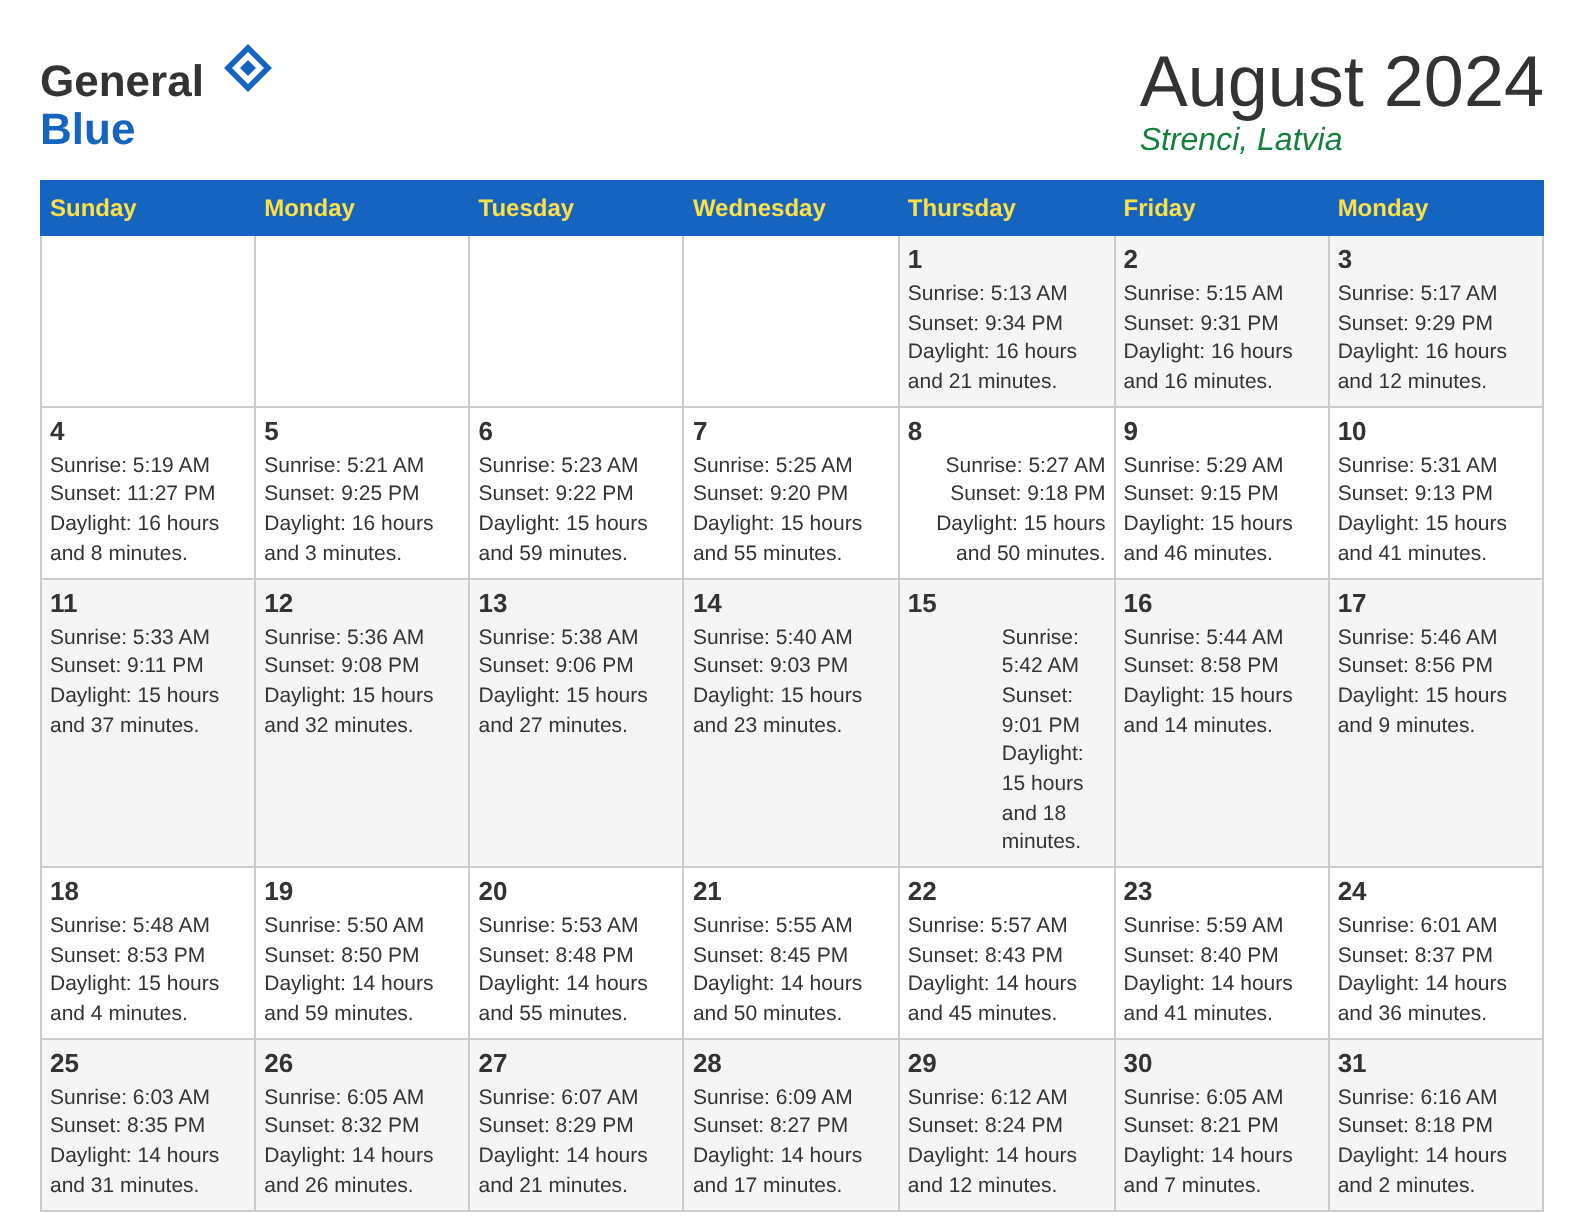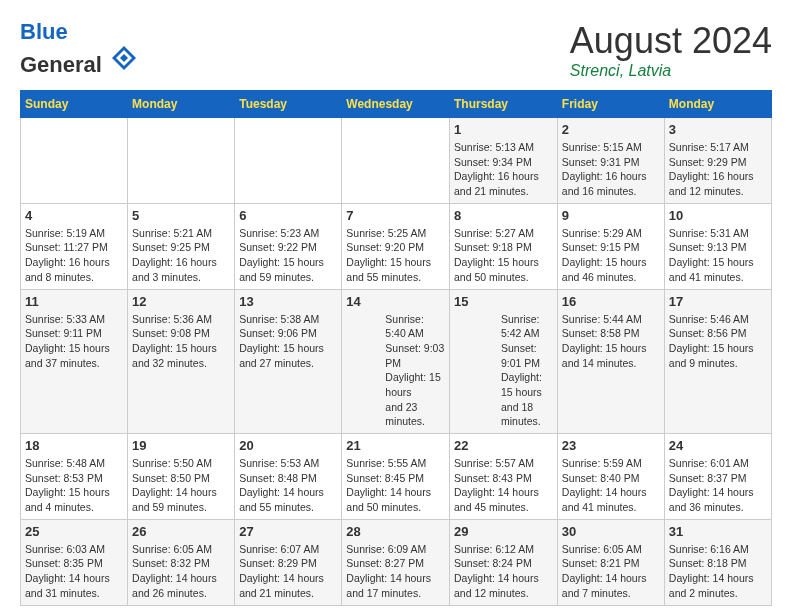--- a/index.html
+++ b/index.html
@@ -84,29 +84,29 @@
       font-size: 10.5px;
     }
   </style>
 </head>
 <body>
 
 <div class="header">
   <div class="logo">
     <div>
       <div class="logo-text">
-        <span class="logo-blue">Blue</span>
-      </div>
-      <div class="logo-text">
         <span class="logo-general">General</span>
         <svg class="logo-icon" viewBox="0 0 28 28">
           <polygon points="14,2 26,14 14,26 2,14" fill="#1565c0"></polygon>
           <polygon points="14,6 22,14 14,22 6,14" fill="#fff"></polygon>
           <polygon points="14,10 18,14 14,18 10,14" fill="#1565c0"></polygon>
         </svg>
+      </div>
+      <div class="logo-text">
+        <span class="logo-blue">Blue</span>
       </div>
     </div>
   </div>
   <div class="title-block">
     <div class="month-title">August 2024</div>
     <div class="subtitle">Strenci, Latvia</div>
   </div>
 </div>
 
 <table>
@@ -173,21 +173,21 @@
         </td>
         <td>
           <div class="day-num">7</div>
           <div class="day-info" style="white-space: pre-line;">Sunrise: 5:25 AM
 Sunset: 9:20 PM
 Daylight: 15 hours
 and 55 minutes.</div>
         </td>
         <td>
           <div class="day-num">8</div>
-          <div class="day-info" style="white-space: pre-line;">Sunrise: 5:27 AM
+          <div class="day-info" style="white-space: pre-line; text-align: right;">Sunrise: 5:27 AM
 Sunset: 9:18 PM
 Daylight: 15 hours
 and 50 minutes.</div>
         </td>
         <td>
           <div class="day-num">9</div>
           <div class="day-info" style="white-space: pre-line;">Sunrise: 5:29 AM
 Sunset: 9:15 PM
 Daylight: 15 hours
 and 46 minutes.</div>
@@ -217,21 +217,21 @@
         </td>
         <td>
           <div class="day-num">13</div>
           <div class="day-info" style="white-space: pre-line;">Sunrise: 5:38 AM
 Sunset: 9:06 PM
 Daylight: 15 hours
 and 27 minutes.</div>
         </td>
         <td>
           <div class="day-num">14</div>
-          <div class="day-info" style="white-space: pre-line; margin-left: 39px;">Sunrise: 5:40 AM
+          <div class="day-info" style="white-space: pre-line;">Sunrise: 5:40 AM
 Sunset: 9:03 PM
 Daylight: 15 hours
 and 23 minutes.</div>
         </td>
         <td>
           <div class="day-num">15</div>
           <div class="day-info" style="white-space: pre-line; margin-left: 47px;">Sunrise: 5:42 AM
 Sunset: 9:01 PM
 Daylight: 15 hours
 and 18 minutes.</div>

